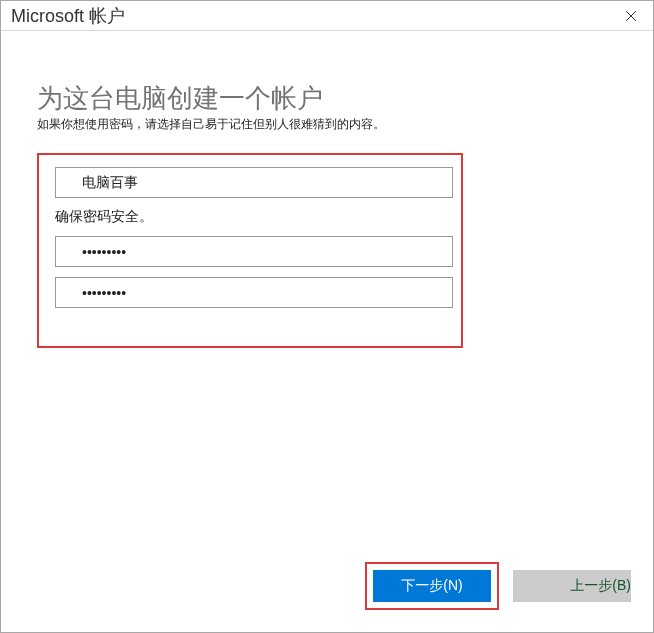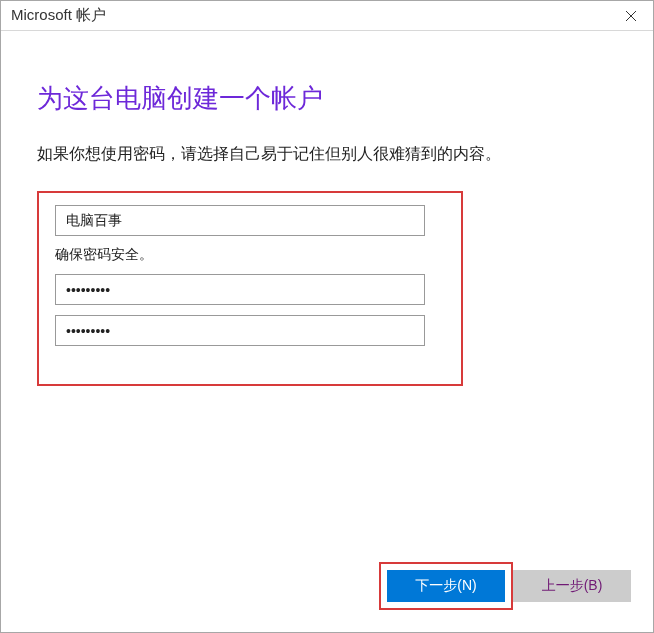--- a/index.html
+++ b/index.html
@@ -17,95 +17,96 @@
       background: #fff;
       position: relative;
     }
     .titlebar {
       height: 30px;
       border-bottom: 1px solid #d8d8d8;
       display: flex;
       align-items: center;
       justify-content: space-between;
       padding: 0 0 0 10px;
-      font-size: 15px;
+      font-size: 18px;
       color: #333;
     }
     .titlebar .close {
       width: 45px;
       height: 30px;
       display: flex;
       align-items: center;
       justify-content: center;
       cursor: pointer;
     }
     .titlebar .close svg { width: 10px; height: 10px; }
     .content {
       padding: 50px 36px 0 36px;
     }
     h1.heading {
       font-weight: 300;
       font-size: 26px;
-      color: #6d28d9;
-      margin-bottom: 28px;
+      color: #737373;
     }
     .subtext {
-      font-size: 16px;
+      font-size: 12px;
       color: #222;
-      margin-bottom: 26px;
+      margin-bottom: 20px;
     }
     .highlight-box {
       border: 2px solid #d73a3a;
       padding: 12px 16px 28px 16px;
       width: 426px;
     }
     .label {
       font-size: 14px;
       color: #222;
       margin-bottom: 10px;
       margin-top: 6px;
     }
     .label.second { }
     .txt-input {
-      width: 370px;
+      width: 398px;
       height: 31px;
       border: 1px solid #999;
-      padding: 0 10px;
+      padding: 0 26px;
       font-size: 14px;
       font-family: inherit;
       display: block;
       margin-bottom: 10px;
       color: #222;
     }
     .footer {
       position: absolute;
       bottom: 22px;
       right: 22px;
       display: flex;
+      gap: 14px;
       align-items: center;
     }
     .primary-highlight {
       border: 2px solid #d73a3a;
       padding: 6px;
     }
     button.btn {
       width: 118px;
       height: 32px;
       border: none;
       font-size: 14px;
       font-family: inherit;
       cursor: pointer;
     }
     button.primary {
       background: #0078d7;
       color: #fff;
     }
     button.secondary {
       background: #cccccc;
-      color: #701a75;
+      color: #14532d;
+      text-align: right;
     }
   </style>
 </head>
 <body>
 
 <div class="window">
   <div class="titlebar">
     <span>Microsoft 帐户</span>
     <div class="close">
       <span>

